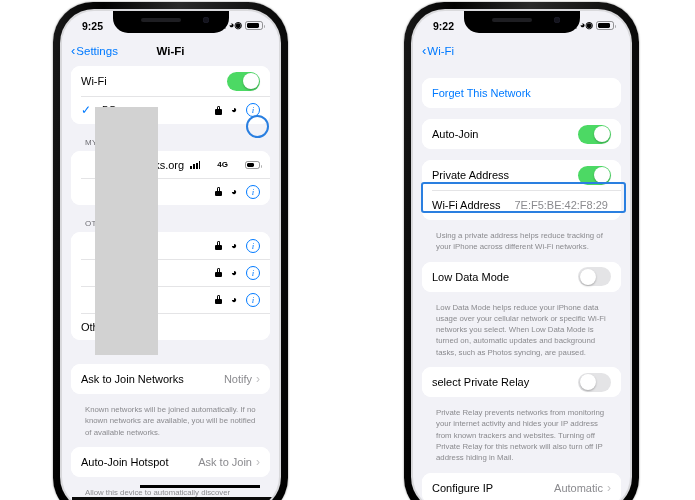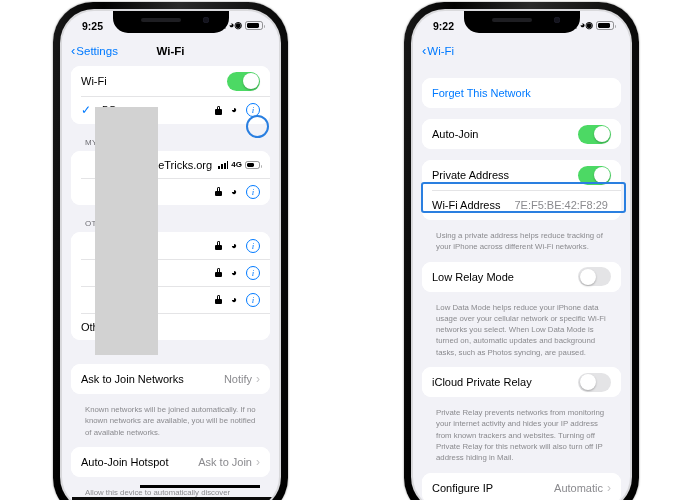--- a/index.html
+++ b/index.html
@@ -173,21 +173,21 @@
   .info-btn {
     width: 14px; height: 14px; border-radius: 50%;
     border: 1px solid #007aff;
     color: #007aff; font-size: 9px; font-style: italic;
     font-family: "Liberation Serif", serif;
     display: flex; align-items: center; justify-content: center;
     flex-shrink: 0;
   }
   .check { color: #007aff; font-size: 12px; width: 12px; margin-right: 3px; }
 
-  .cell-status { display: flex; align-items: center; gap: 3px; }
+  .cell-status { display: flex; align-items: center; gap: 17px; }
   .bars { display: flex; align-items: flex-end; gap: 1px; height: 8px; }
   .bars i { display: block; width: 1.8px; background: #000; }
   .bars i:nth-child(1){ height: 3px; }
   .bars i:nth-child(2){ height: 4.5px; }
   .bars i:nth-child(3){ height: 6px; }
   .bars i:nth-child(4){ height: 8px; }
   .net-label { font-size: 8px; font-weight: bold; }
 
   
   .hl-circle {
@@ -435,31 +435,31 @@
             </div>
             <div class="row">
               <span class="label">Wi-Fi Address</span>
               <span class="value">7E:F5:BE:42:F8:29</span>
             </div>
           </div>
           <div class="footnote">Using a private address helps reduce tracking of your iPhone across different Wi-Fi networks.</div>
 
           <div class="group">
             <div class="row">
-              <span class="label">Low Relay Mode</span>
+              <span class="label">Low Data Mode</span>
               <span class="toggle">
                   <span class="knob"></span>
                 </span>
             </div>
           </div>
           <div class="footnote">Low Data Mode helps reduce your iPhone data usage over your cellular network or specific Wi-Fi networks you select. When Low Data Mode is turned on, automatic updates and background tasks, such as Photos syncing, are paused.</div>
 
           <div class="group">
             <div class="row">
-              <span class="label">iCloud Private Relay</span>
+              <span class="label">select Private Relay</span>
               <span class="toggle">
                   <span class="knob"></span>
                 </span>
             </div>
           </div>
           <div class="footnote">Private Relay prevents networks from monitoring your internet activity and hides your IP address from known trackers and websites. Turning off Private Relay for this network will also turn off IP address hiding in Mail.</div>
 
           <div class="group">
             <div class="row">
               <span class="label">Configure IP</span>

